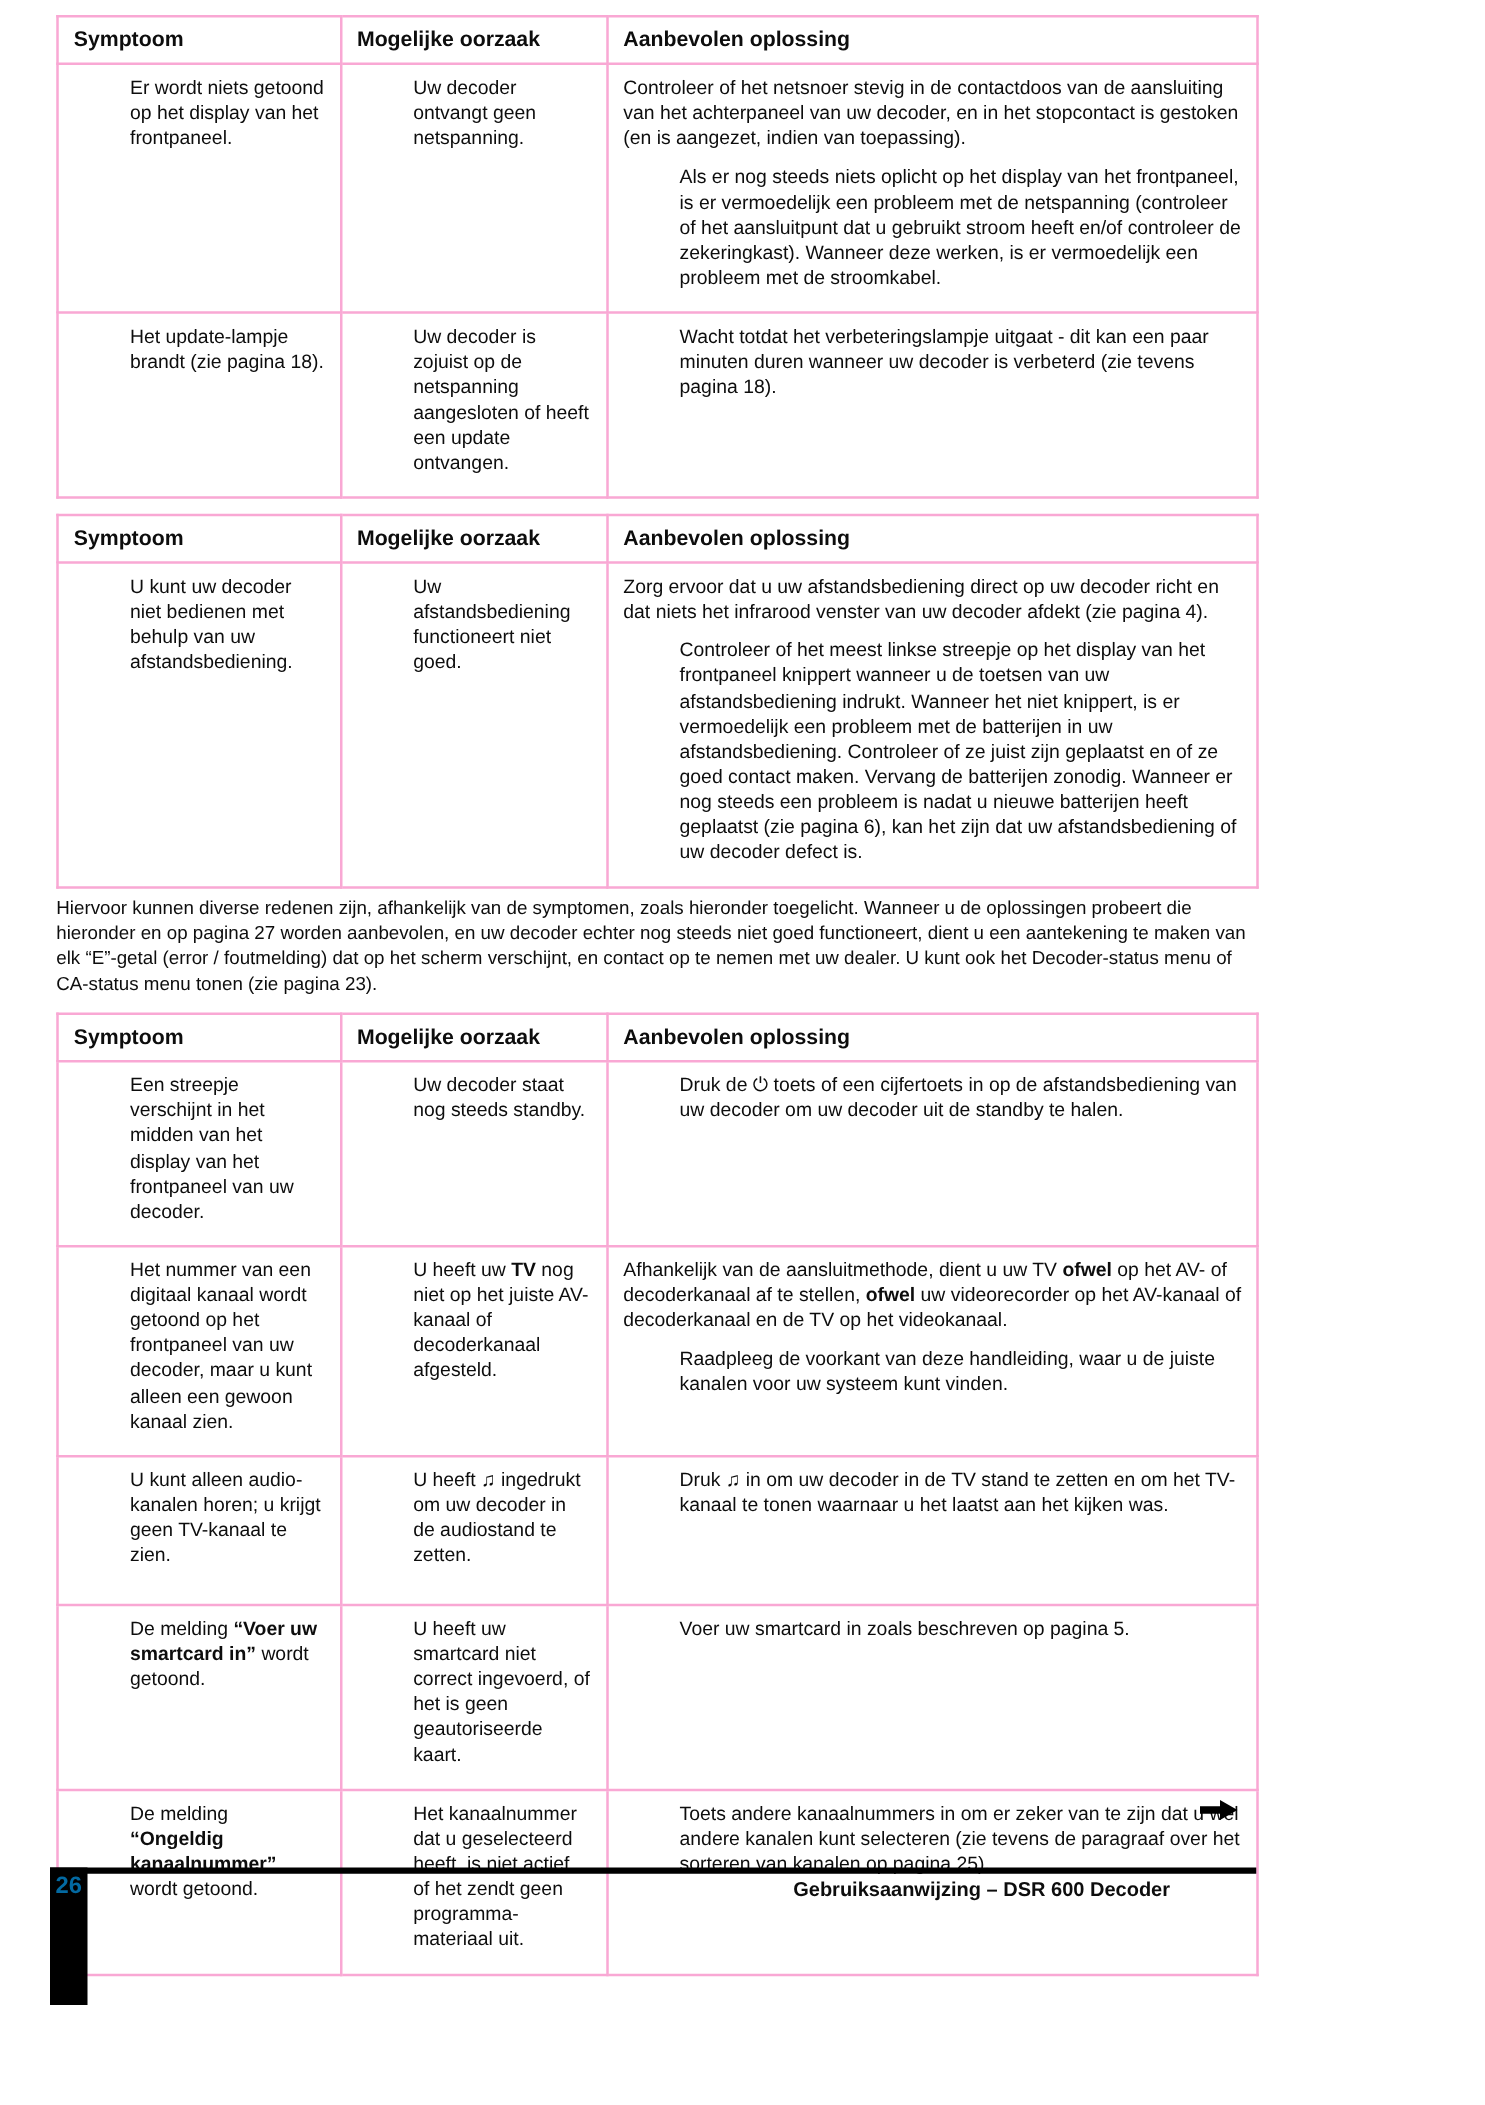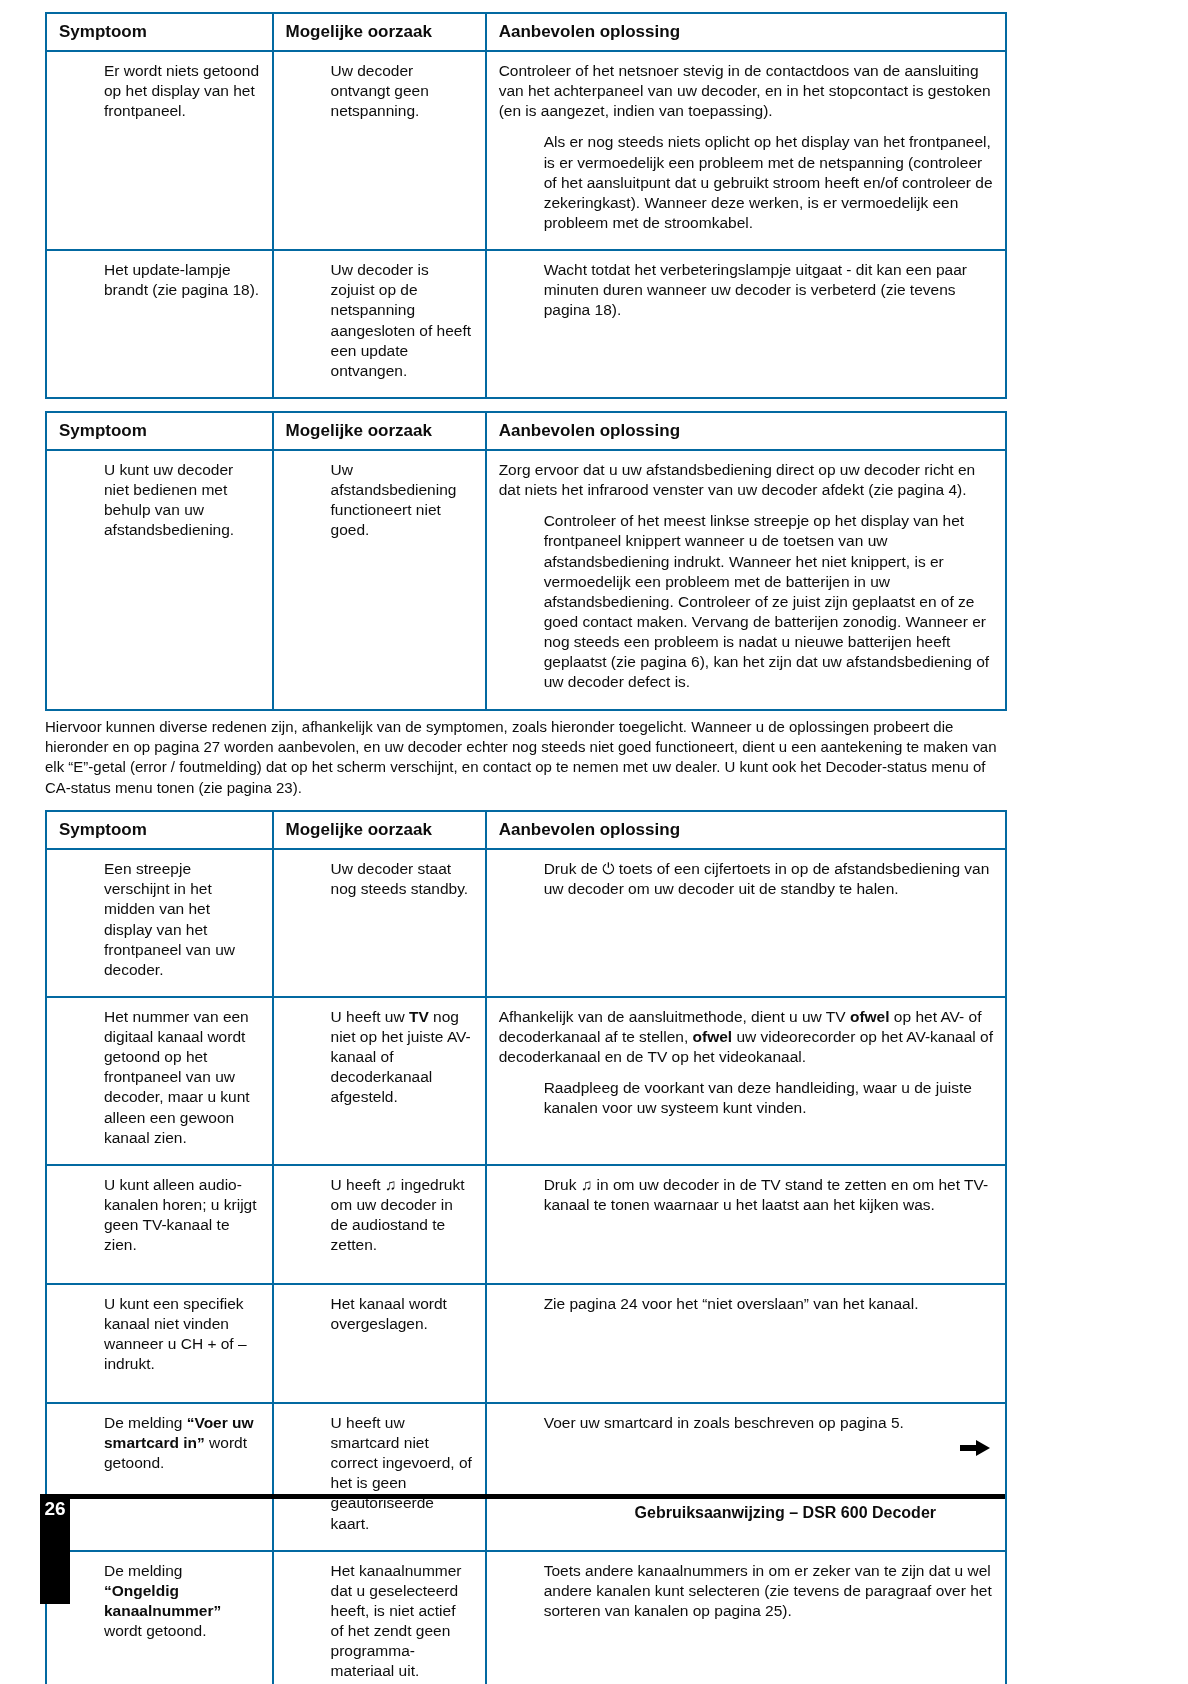--- a/index.html
+++ b/index.html
@@ -6,32 +6,32 @@
   body{font-family:"Liberation Sans", sans-serif;color:#0d0d0d;position:relative;}
   .content{position:absolute;left:45px;top:0;width:962px;}
   .page-title{font-size:38px;font-weight:bold;letter-spacing:-1px;margin:42px 0 0 0;}
   .section-heading{font-size:17px;font-weight:bold;margin:30px 0 0 2px;line-height:1.35;}
   .section-paragraph{font-size:15px;line-height:1.36;margin:6px 0 0 0;}
   .tblwrap{margin-top:12px;}
   table.tbl{border-collapse:collapse;width:100%;table-layout:fixed;}
   table.tbl col.c1{width:23.6%;}
   table.tbl col.c2{width:22.2%;}
   table.tbl col.c3{width:54.2%;}
-  table.tbl th, table.tbl td{border:2px solid #0369a1;vertical-align:top;text-align:left;}
+  table.tbl th, table.tbl td{border:2px solid #f9a8d4;vertical-align:top;text-align:left;}
   table.tbl th{font-size:17px;font-weight:bold;padding:8px 12px;border-bottom-width:2px;}
   table.tbl td{font-size:15.5px;line-height:1.3;padding:9px 12px 16px 12px;height:62px;}
   table.t3 td{height:92px;}
   table.tbl td p{margin:0 0 11px 0;}
   table.tbl td p:last-child{margin-bottom:0;margin-left:45px;}
   
   .next-arrow{position:absolute;left:960px;top:1440px;width:34px;height:16px;}
   .next-arrow .stem{position:absolute;left:0;top:5px;width:18px;height:6px;background:#000;}
   .next-arrow .head{position:absolute;left:16px;top:0;width:0;height:0;border-top:8px solid transparent;border-bottom:8px solid transparent;border-left:14px solid #000;}
   .footer-rule{position:absolute;left:40px;top:1494px;width:965px;height:5px;background:#000;}
-  .page-tab{position:absolute;left:40px;top:1494px;width:30px;height:110px;background:#000;color:#ffffff;font-size:19px;font-weight:bold;text-align:center;padding-top:4px;box-sizing:border-box;}
+  .page-tab{position:absolute;left:40px;top:1494px;width:30px;height:110px;background:#000;color:#0369a1;font-size:19px;font-weight:bold;text-align:center;padding-top:4px;box-sizing:border-box;}
   .footer-text{position:absolute;left:40px;top:1504px;width:896px;text-align:right;font-size:16px;font-weight:bold;}
   b{font-weight:bold;}
 </style>
 </head>
 <body>
 
 <div class="content">
 
   <div>
     <div class="tblwrap">
@@ -156,31 +156,20 @@
               </td>
               <td>
                 <p>U heeft ♫ ingedrukt om uw decoder in de audiostand te zetten.</p>
               </td>
               <td>
                 <p>Druk ♫ in om uw decoder in de TV stand te zetten en om het TV-kanaal te tonen waarnaar u het laatst aan het kijken was.</p>
               </td>
             </tr>
             <tr>
               <td>
-                <p>U kunt een specifiek kanaal niet vinden wanneer u CH + of – indrukt.</p>
-              </td>
-              <td>
-                <p>Het kanaal wordt overgeslagen.</p>
-              </td>
-              <td>
-                <p>Zie pagina 24 voor het “niet overslaan” van het kanaal.</p>
-              </td>
-            </tr>
-            <tr>
-              <td>
                 <p>De melding <b>“Voer uw smartcard in”</b> wordt getoond.</p>
               </td>
               <td>
                 <p>U heeft uw smartcard niet correct ingevoerd, of het is geen geautoriseerde kaart.</p>
               </td>
               <td>
                 <p>Voer uw smartcard in zoals beschreven op pagina 5.</p>
               </td>
             </tr>
             <tr>

